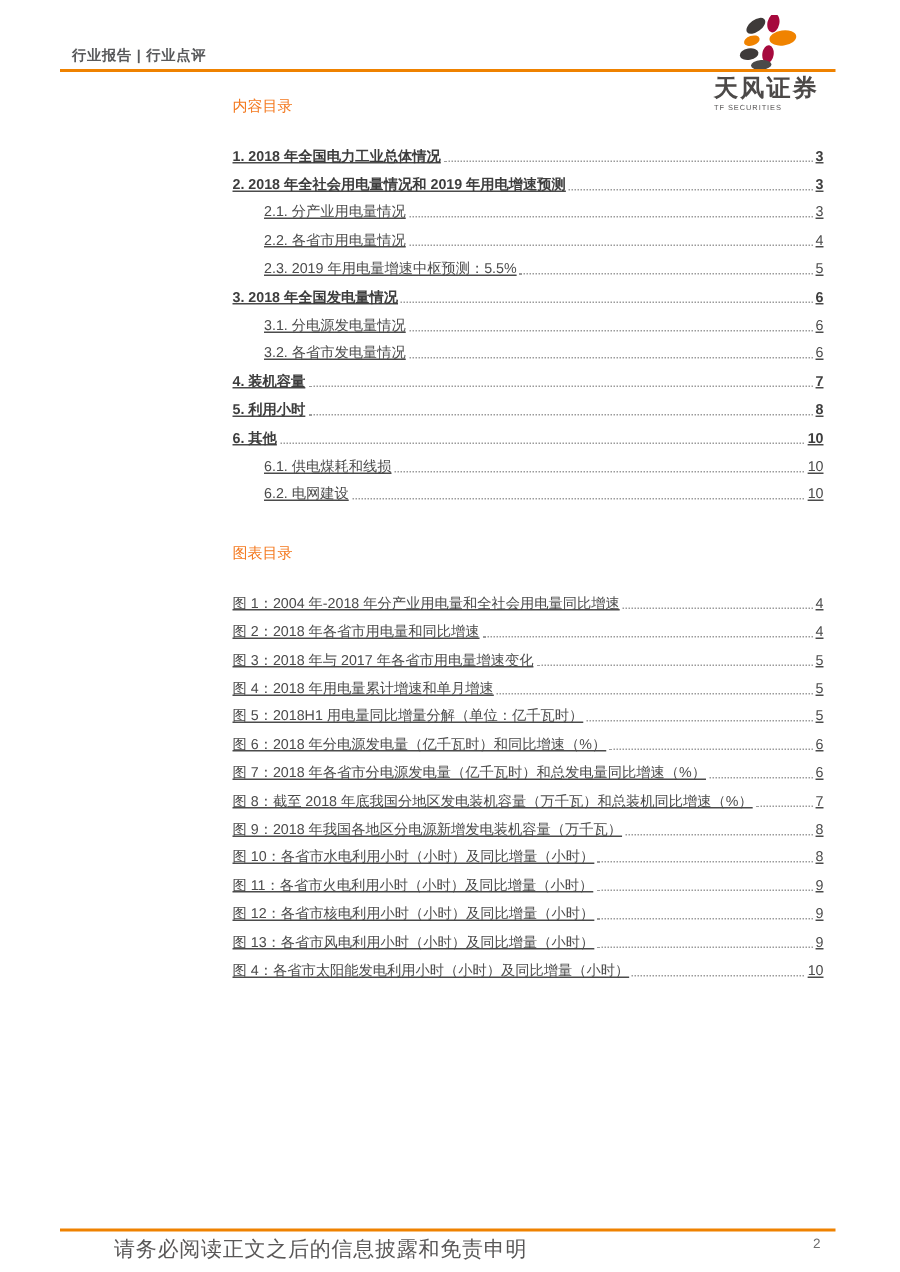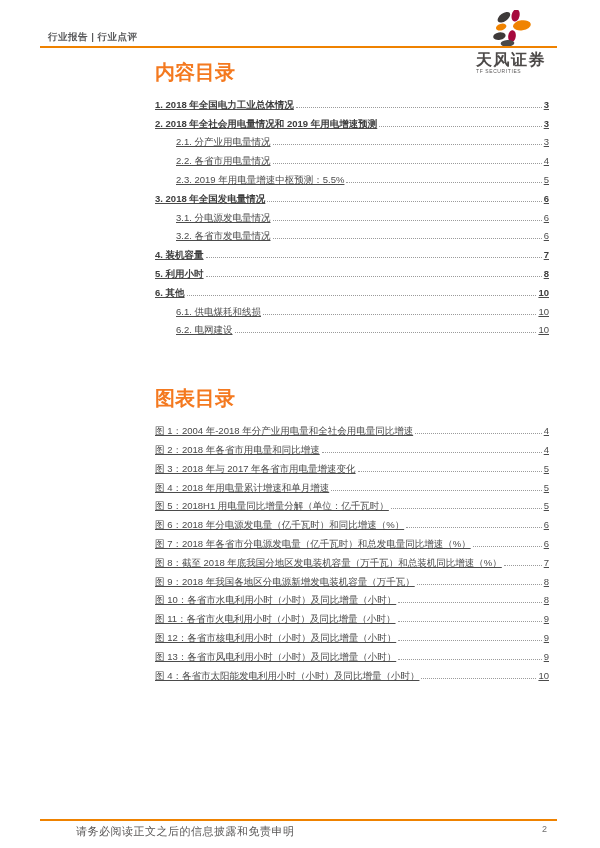--- a/index.html
+++ b/index.html
@@ -11,35 +11,35 @@
   .hdr-left { position:absolute; left:48px; top:31px; font-size:9.5px; font-weight:bold; color:#58595b; letter-spacing:0.5px; }
   .hdr-rule { position:absolute; left:40px; top:46px; width:517px; height:2px; background:#ef8200; }
   .logo { position:absolute; right:51px; top:10px; display:flex; align-items:center; gap:5px;flex-direction:column; }
   .logo-petals { width:44px; height:36px; }
   .logo-txt { display:flex; flex-direction:column; }
   .logo-cn { font-size:16px; font-weight:bold; color:#4c4948; letter-spacing:1.5px; line-height:18px; }
   .logo-en { font-size:8px; color:#595757; letter-spacing:1px; transform:scale(0.62); transform-origin:left top; white-space:nowrap; line-height:9px; }
 
   
   .content { position:absolute; left:155px; top:62px; width:394px; }
-  .sec-title { font-size:20px; font-weight:bold; color:#f4791f; line-height:20px; margin-bottom:10px; }
-  .sec-figures { margin-top:52px; }
+  .sec-title { font-size:10px; font-weight:normal; color:#f4791f; line-height:20px; margin-bottom:10px; }
+  .sec-figures { margin-top:24px; }
 
   .row { display:flex; align-items:flex-end; height:18.8px; font-size:9.5px; color:#4b4b4b;text-decoration:underline; }
   .row .lbl { white-space:nowrap; line-height:12px; }
   .row.lvl1 .lbl { font-weight:bold; color:#3d3d3d; }
   .row.lvl2 { padding-left:21px; }
   .row .leader { flex:1; min-width:8px; border-bottom:1.3px dotted #9b9b9b; margin:0 2px 3px 2px; }
   .row .pg { line-height:12px; }
   .row.lvl1 .pg { font-weight:bold; color:#3d3d3d; }
 
   
   .ftr-rule { position:absolute; left:40px; top:819px; width:517px; height:2px; background:#ef8200; }
   .ftr-bar { position:absolute; left:40px; right:43px; top:824px; display:flex; justify-content:space-between; align-items:flex-start; }
-  .ftr-disclaimer { font-size:11px; color:#595757; margin-left:36px; letter-spacing:0.5px; }
+  .ftr-disclaimer { font-size:14px; color:#595757; margin-left:36px; letter-spacing:0.5px; }
   .ftr-page { font-size:9px; color:#6f6f6f; margin-right:10px; }
 </style>
 </head>
 <body>
 
 <div class="page">
 
   <div class="hdr-left">行业报告 | 行业点评</div>
   <div class="hdr-rule"></div>
 

